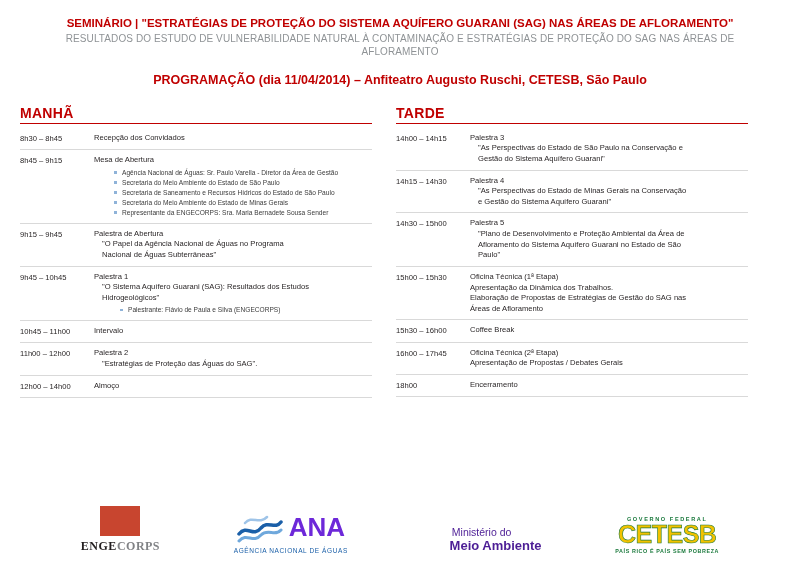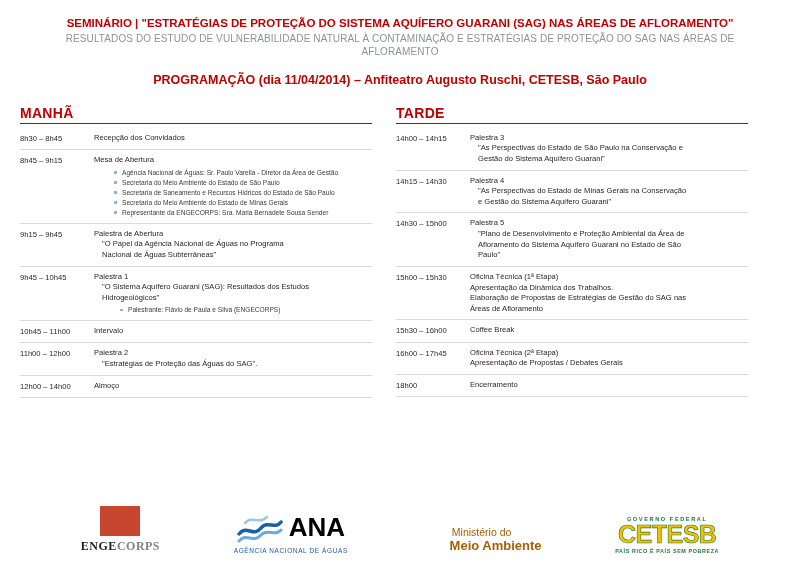--- a/index.html
+++ b/index.html
@@ -195,36 +195,36 @@
     gap: 6px;
   }
   .ana-mark {
     width: 46px;
     height: 34px;
     position: relative;
   }
   .ana-text {
     font-size: 26px;
     font-weight: bold;
-    color: #000000;
+    color: #6d28d9;
     font-family: "Liberation Sans", sans-serif;
     line-height: 1;
   }
   .ana-sub {
     font-size: 6.5px;
     color: #1a5fa8;
     letter-spacing: 0.6px;
     margin-top: 3px;
     text-align: center;
   }
 
   
   .min-text {
     text-align: center;
-    color: #a16207;
+    color: #4c1d95;
     line-height: 1.2;
   }
   .min-l1 {
     font-size: 10.5px;
   }
   .min-l2 {
     font-size: 13px;
     font-weight: bold;
     padding-left: 28px;
   }

